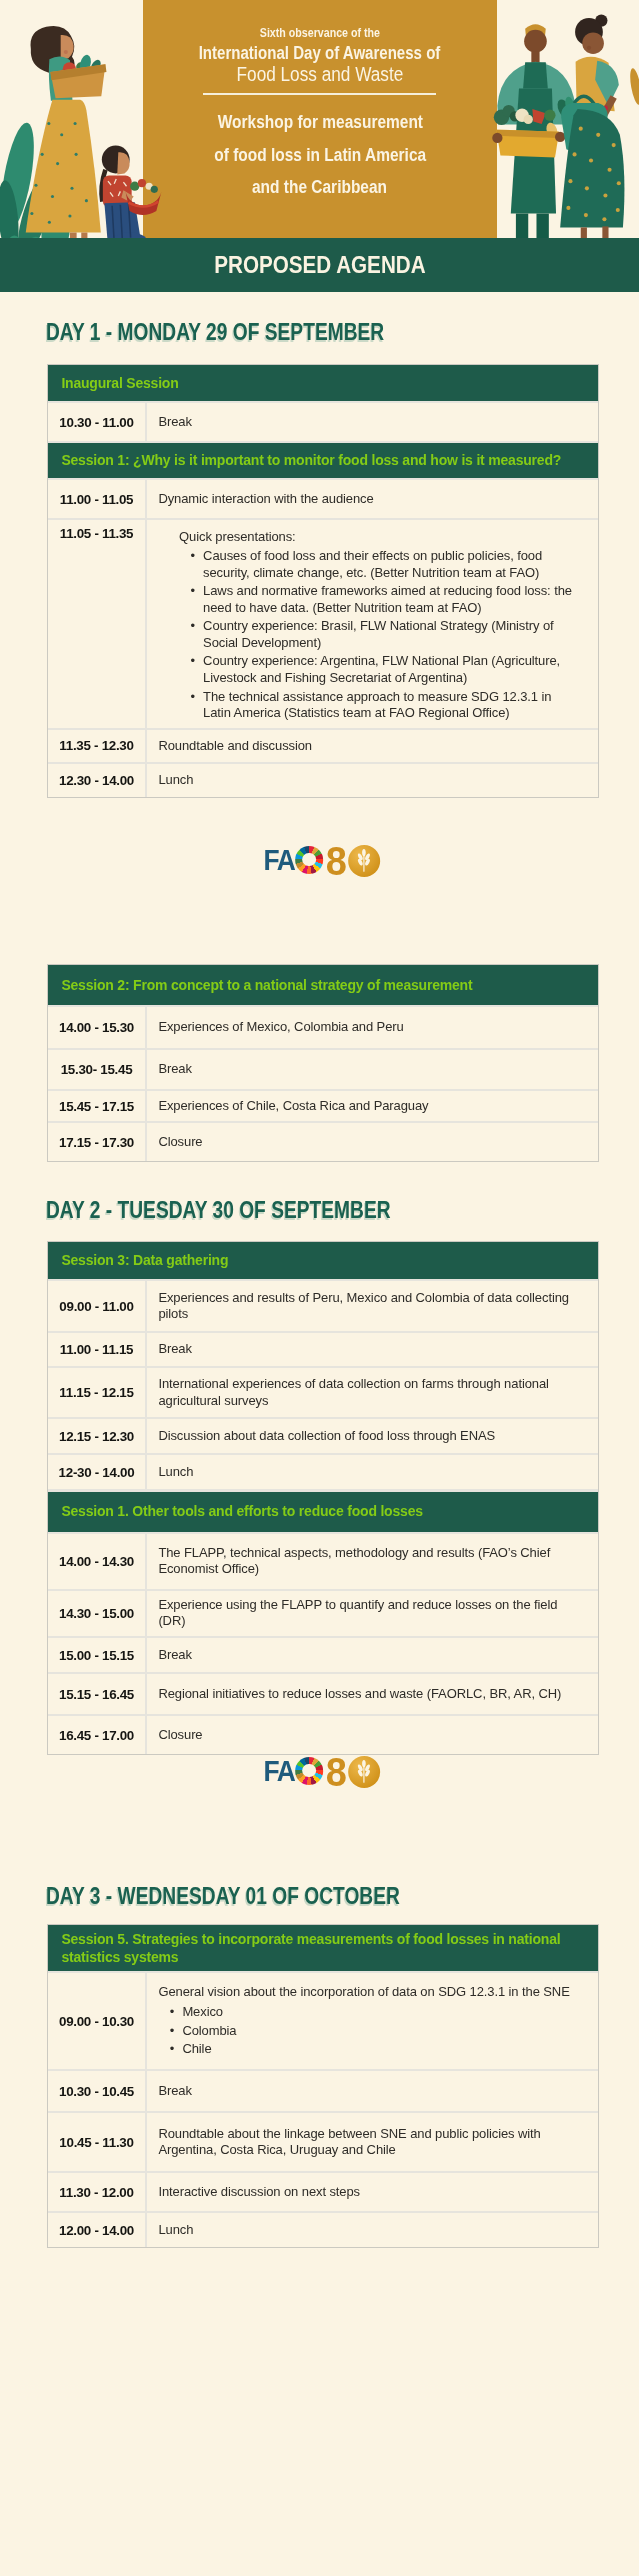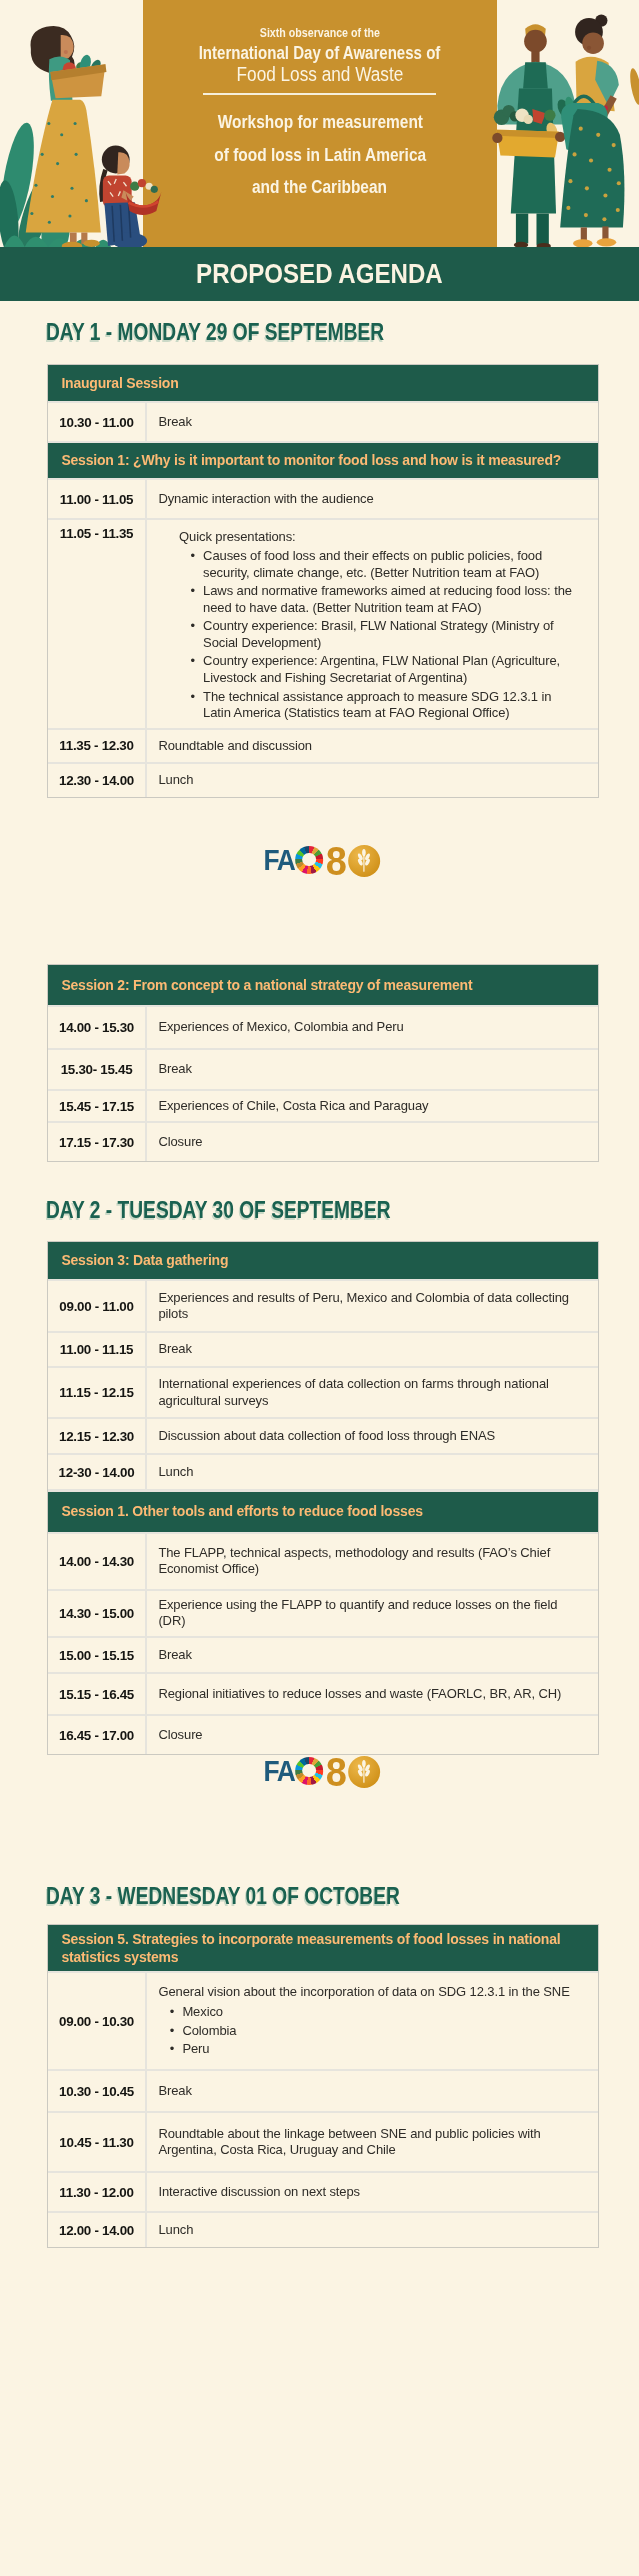--- a/index.html
+++ b/index.html
@@ -12,33 +12,33 @@
   .illo-left{left:0;width:216px;height:247px;}
   .illo-right{left:488px;width:151px;height:247px;}
   .hline{position:absolute;left:143px;width:354px;text-align:center;color:#FBF4E3;z-index:5;}
   .cx{display:inline-block;transform:scaleX(.86);transform-origin:50% 50%;white-space:nowrap;}
   .kicker{top:26px;font-size:12.4px;font-weight:bold;}
   .ev1{top:43px;font-size:17.5px;font-weight:bold;}
   .ev2{top:63px;font-size:20px;font-weight:normal;}
   .divider{position:absolute;left:203px;top:93px;width:233px;height:1.5px;background:#F6EFDC;z-index:5;}
   .title{font-size:18px;font-weight:bold;}
   .t1{top:112px;} .t2{top:145px;} .t3{top:177px;}
-  .agenda-bar{position:absolute;left:0;top:247px;width:639px;height:54px;background:#1E5B4A;
+  .agenda-bar{position:absolute;left:0;top:238px;width:639px;height:54px;background:#1E5B4A;
               color:#FAF3E1;display:flex;align-items:center;justify-content:center;
-              font-size:28px;font-weight:bold;z-index:6;}
+              font-size:24px;font-weight:bold;z-index:6;}
 
   
   .day-heading{position:absolute;left:46px;color:#1A6150;font-size:24px;font-weight:bold;
                white-space:nowrap;transform:scaleX(.8);transform-origin:0 50%;
                text-shadow:-1.5px 1.5px 0 rgba(145,185,165,.45);}
 
   
   .tbl{position:absolute;left:47px;width:552px;border:1.5px solid #CBC9C1;background:#E6E4DD;
        display:flex;flex-direction:column;gap:2.1px;box-sizing:border-box;}
-  .sess{background:#1E5B4A;color:#fdba74;display:flex;align-items:center;
+  .sess{background:#1E5B4A;color:#84cc16;display:flex;align-items:center;
         padding:4.1px 13.4px;font-size:14px;font-weight:bold;letter-spacing:-0.2px;line-height:18.5px;box-sizing:border-box;}
   .row{display:flex;gap:2.1px;}
   .tc{flex:0 0 97px;width:97px;background:#FBF4E3;display:flex;align-items:center;justify-content:center;
       font-weight:bold;font-size:13.4px;letter-spacing:-0.3px;color:#151512;white-space:nowrap;box-sizing:border-box;}
   .cc{flex:1;background:#FBF4E3;display:flex;align-items:center;
       padding:6.2px 15.5px 6.2px 11.3px;font-size:13px;line-height:16.5px;color:#2E2C28;
       letter-spacing:-0.1px;box-sizing:border-box;}
   .row.top .tc{align-items:flex-start;padding-top:6px;}
   .row.top .cc{align-items:flex-start;padding-top:8.2px;padding-left:32px;}
   .cc p{margin:0;}
@@ -416,21 +416,21 @@
         <span>Session 5. Strategies to incorporate measurements of food losses in national statistics systems</span>
       </div>
     <div class="row" style="min-height:96px">
       <div class="tc">09.00 - 10.30</div>
       <div class="cc" style="align-items:center">
         <div>
           <p>General vision about the incorporation of data on SDG 12.3.1 in the SNE</p>
           <ul class="blt">
             <li>Mexico</li>
             <li>Colombia</li>
-            <li>Peru</li>
+            <li>Chile</li>
           </ul>
         </div>
       </div>
     </div>
     <div class="row" style="min-height:40px">
       <div class="tc">10.30 - 10.45</div>
       <div class="cc">
           <span>Break</span>
         </div>
     </div>

